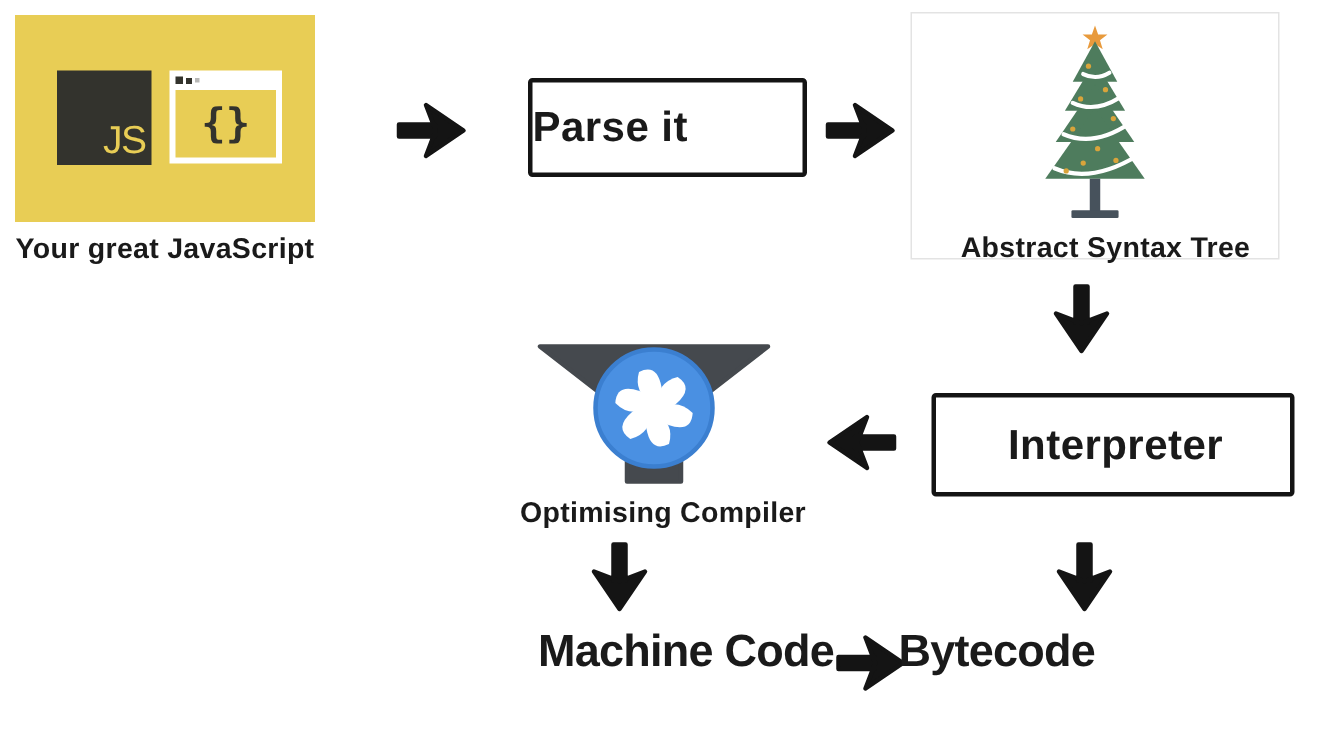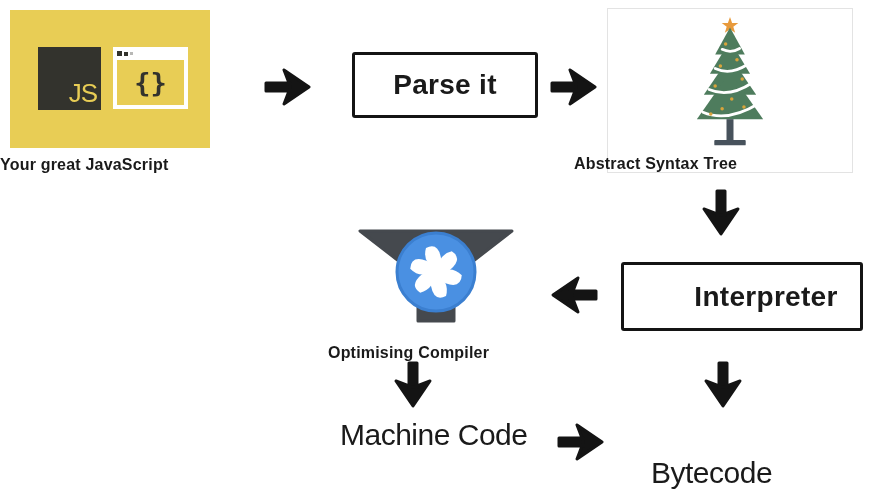--- a/index.html
+++ b/index.html
@@ -20,41 +20,41 @@
   #code-window .titlebar{position:absolute;left:0;top:0;right:0;height:13px;display:flex;align-items:center;gap:2px;padding-left:4px;}
   #code-window .tb-dot{width:5px;height:5px;background:var(--js-dark,#33332d);}
   #code-window .tb-dot.d2{width:4px;height:4px;}
   #code-window .tb-dot.d3{width:3px;height:3px;opacity:.35;}
   #code-window .win-body{
     position:absolute;left:4px;top:13px;right:4px;bottom:4px;background:var(--banner-yellow,#e8cd55);
     display:flex;align-items:center;justify-content:center;
   }
   #code-window .braces{font-family:"DejaVu Sans Mono",monospace;font-weight:bold;font-size:27px;color:var(--js-dark,#33332d);}
 
-  .small-label{font-weight:bold;font-size:16px;text-align:left;white-space:nowrap;letter-spacing:.2px;}
+  .small-label{font-weight:bold;font-size:19px;text-align:center;white-space:nowrap;letter-spacing:.2px;}
   #source-label{left:0;top:156px;width:220px;}
-  #ast-label{left:574px;top:155px;width:246px;z-index:3;}
-  #compiler-label{left:328px;top:332px;width:200px;margin-top:12px;}
+  #ast-label{left:614px;top:155px;width:246px;z-index:3;}
+  #compiler-label{left:342px;top:332px;width:200px;}
 
   .node-box{
     background:#fff;border:3px solid var(--box-border,#141414);border-radius:3px;
-    display:flex;align-items:center;justify-content:center;
+    display:flex;align-items:center;
     font-weight:bold;font-size:28px;letter-spacing:.3px;box-sizing:border-box;
   }
   #parse-box{left:352px;top:52px;width:186px;height:66px;}
   #interpreter-box{left:621px;top:262px;width:242px;height:69px;padding-left:48px;}
 
   #ast-box{left:607px;top:8px;width:246px;height:165px;background:#fff;border:1px solid var(--ast-border,#e3e3e3);box-sizing:border-box;}
   #tree-svg{left:682px;top:16px;width:96px;height:140px;z-index:2;}
 
   #compiler-svg{left:356px;top:228px;width:160px;height:100px;}
 
-  .big-word{font-weight:normal;font-size:30px;text-align:left;white-space:nowrap;letter-spacing:-.5px;}
+  .big-word{font-weight:bold;font-size:30px;text-align:right;white-space:nowrap;letter-spacing:-.5px;}
   #machine-code{left:340px;top:418px;width:216px;}
-  #bytecode{left:651px;top:418px;width:150px;margin-top:38px;}
+  #bytecode{left:580px;top:418px;width:150px;}
 
   .arrow path{fill:var(--arrow-black,#141414);stroke:var(--arrow-black,#141414);stroke-width:3;stroke-linejoin:round;}
   #arrow-1{left:263px;top:66px;}
   #arrow-2{left:549px;top:66px;}
   #arrow-3{left:700px;top:188px;}
   #arrow-4{left:549px;top:274px;}
   #arrow-5{left:392px;top:360px;}
   #arrow-6{left:702px;top:360px;}
   #arrow-7{left:556px;top:421px;}
 

